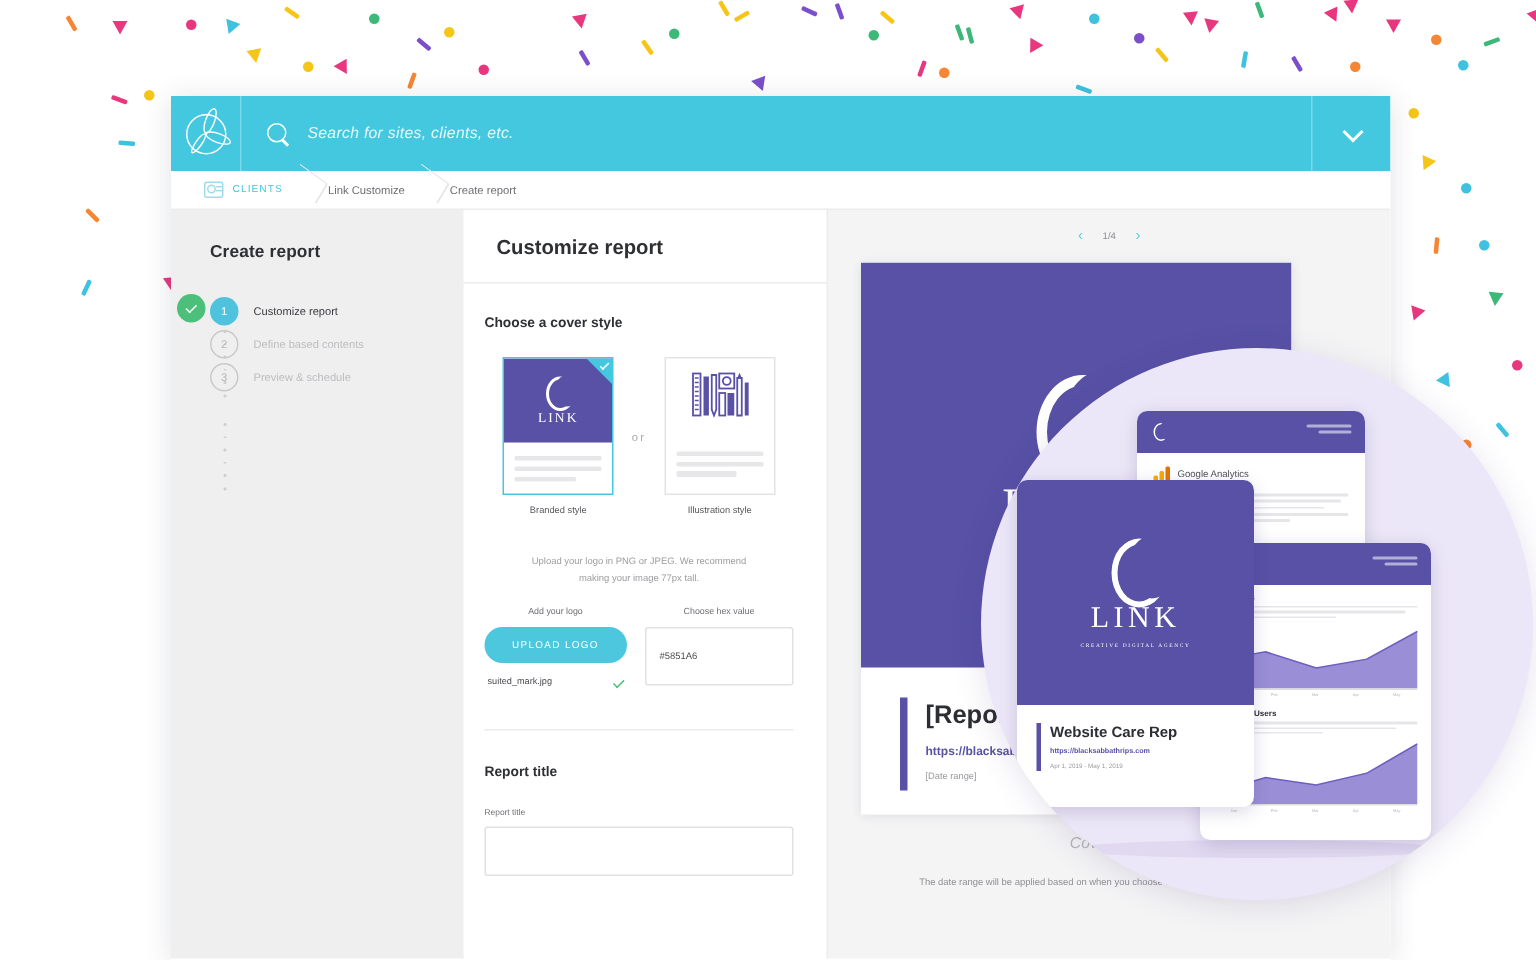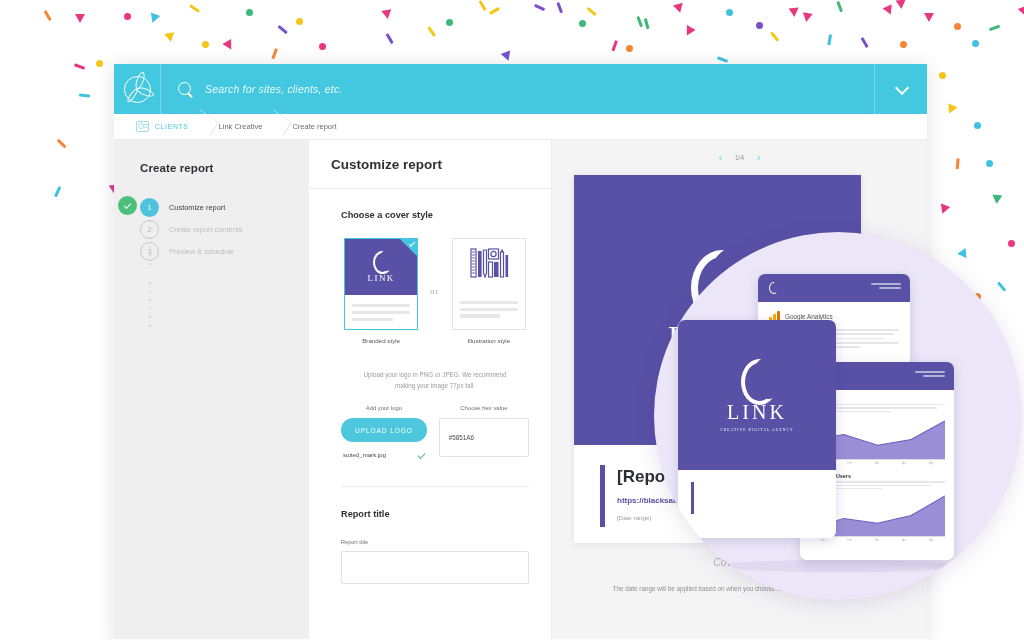--- a/index.html
+++ b/index.html
@@ -104,21 +104,21 @@
   .step-label { font-size: 7.4px; color:#3b3c40; }
   .step-label.muted { color:#bdbdc0; }
   .dots { position:absolute; left: 9px; width: 1px; }
   .dots i { display:block; width:1.6px; height:1.6px; border-radius:50%; background:#cfcfd2; margin-bottom:7px; }
 
   
   .middle { width: 243px; background:#fff; border-right: 1px solid #ececec; }
   .mid-head { height: 49px; display:flex; align-items:center; padding-left: 22px;
               border-bottom:1px solid #ececec; }
   .mid-head h2 { font-size: 13.5px; color:#2f3034; font-weight: bold; }
-  .mid-body { padding: 21px 22px 0 32px; }
+  .mid-body { padding: 21px 22px 0 14px; }
   .sec-title { font-size: 9.2px; color:#2f3034; font-weight:bold; }
 
   .covers { display:flex; align-items:center; justify-content:center; gap: 12px; margin-top: 18px; }
   .cover-col { width: 74px; text-align:center; }
   .cover-card { width: 74px; height: 92px; background:#fff; position: relative; overflow:hidden; }
   .cover-card.sel { border:1.6px solid #44c8e0; }
   .cover-card.plain { border:1px solid #e3e3e5; display:flex; flex-direction:column;
                       align-items:center; justify-content:center; }
   .cv-top { height: 56px; background:#5851A6; display:flex; flex-direction:column;
             align-items:center; justify-content:center; position:relative; }
@@ -337,21 +337,21 @@
     </div>
 
     <div class="crumbbar">
       <div style="width:22px"></div>
       <div class="crumb active">
         <div class="cb-icon"></div>
         <span class="cb-txt">CLIENTS</span>
       </div>
       <div class="cb-sep"></div>
       <div class="crumb">
-        <span class="cb-txt">Link Creative</span>
+        <span class="cb-txt">Link Customize</span>
       </div>
       <div class="cb-sep"></div>
       <div class="crumb">
         <span class="cb-txt">Create report</span>
       </div>
     </div>
 
     <div class="body">
 
       <div class="sidebar">
@@ -368,21 +368,21 @@
             <i></i>
               <i></i>
               <i></i>
               <i></i>
               <i></i>
               <i></i>
           </div>
 
           <div class="step">
             <div class="bullet idle">2</div>
-            <div class="step-label muted">Create report contents</div>
+            <div class="step-label muted">Define based contents</div>
           </div>
 
           <div class="dots" style="top:86px;height:36px">
             <i></i>
               <i></i>
               <i></i>
               <i></i>
               <i></i>
               <i></i>
           </div>
@@ -615,19 +615,24 @@
     </div>
 
     <div class="pg" style="left:24px; top:88px; width:158px; height:218px;">
       <div class="pgcover-top">
         <div class="pgc-moon"></div>
         <div class="pgc-word">LINK</div>
         <div class="pgc-tag">CREATIVE DIGITAL AGENCY</div>
       </div>
       <div class="pgcover-bot">
         <div class="pgc-accent"></div>
+        <div class="pgc-in">
+          <div class="pgc-title">Website Care Rep</div>
+          <div class="pgc-url">https://blacksabbathrips.com</div>
+          <div class="pgc-date">Apr 1, 2019 - May 1, 2019</div>
+        </div>
       </div>
     </div>
 
     <div class="shadow-oval"></div>
   </div>
 
 </div>
 
 </body></html>

